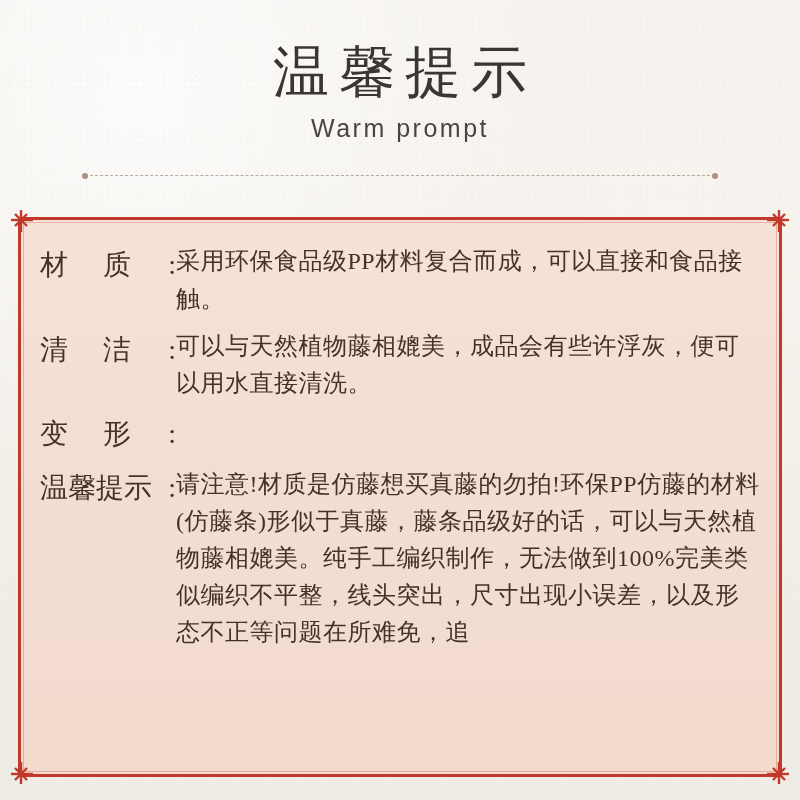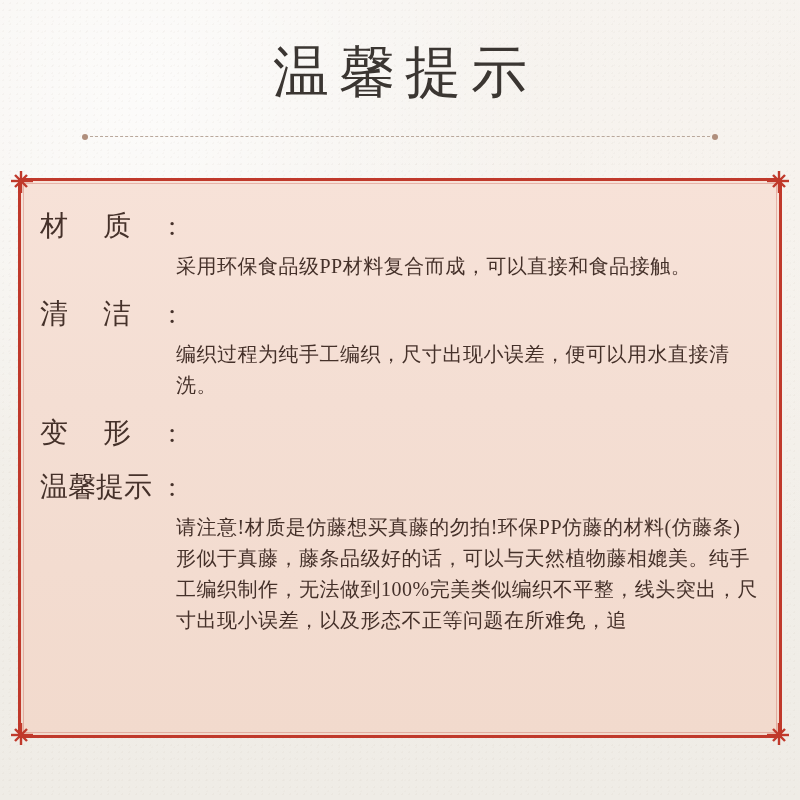--- a/index.html
+++ b/index.html
@@ -134,36 +134,36 @@
     white-space: nowrap;
   }
   .label.spread {
     padding-right: 0;
   }
   .label .ch { display: inline-block; }
   .label .colon { margin-left: 2px; }
   .body {
     flex: 1 1 auto;
     font-family: "Liberation Serif", serif;
-    font-size: 20px;
+    font-size: 24px;
     color: #45312a;
     line-height: 1.55;
     letter-spacing: 0.5px;
     text-align: left;
     word-break: break-all;
-    margin-top: 47px;
   }
 </style>
 </head>
 <body>
 
 <div class="page">
 
   <div class="header">
     <div class="title-cn">温馨提示</div>
+    <div class="title-en">Warm prompt</div>
     <div class="divider"></div>
   </div>
 
   <div class="frame-wrap">
     <div class="frame"></div>
     <div class="frame-inner-line"></div>
 
     <div class="corner tl">
       <svg viewBox="0 0 30 30" fill="none" stroke="currentColor" stroke-width="2.4">
         <path d="M4 14 H26"></path>
@@ -207,21 +207,21 @@
         </div>
         <div class="body">采用环保食品级PP材料复合而成，可以直接和食品接触。</div>
       </div>
 
       <div class="row">
         <div class="label spread">
           <span class="ch">清</span>
           <span class="ch">洁</span>
           <span class="colon">:</span>
         </div>
-        <div class="body">编织过程为纯手工编织，尺寸出现小误差，便可以用水直接清洗。</div>
+        <div class="body">可以与天然植物藤相媲美，成品会有些许浮灰，便可以用水直接清洗。</div>
       </div>
 
       <div class="row">
         <div class="label spread">
           <span class="ch">变</span>
           <span class="ch">形</span>
           <span class="colon">:</span>
         </div>
       </div>
 

